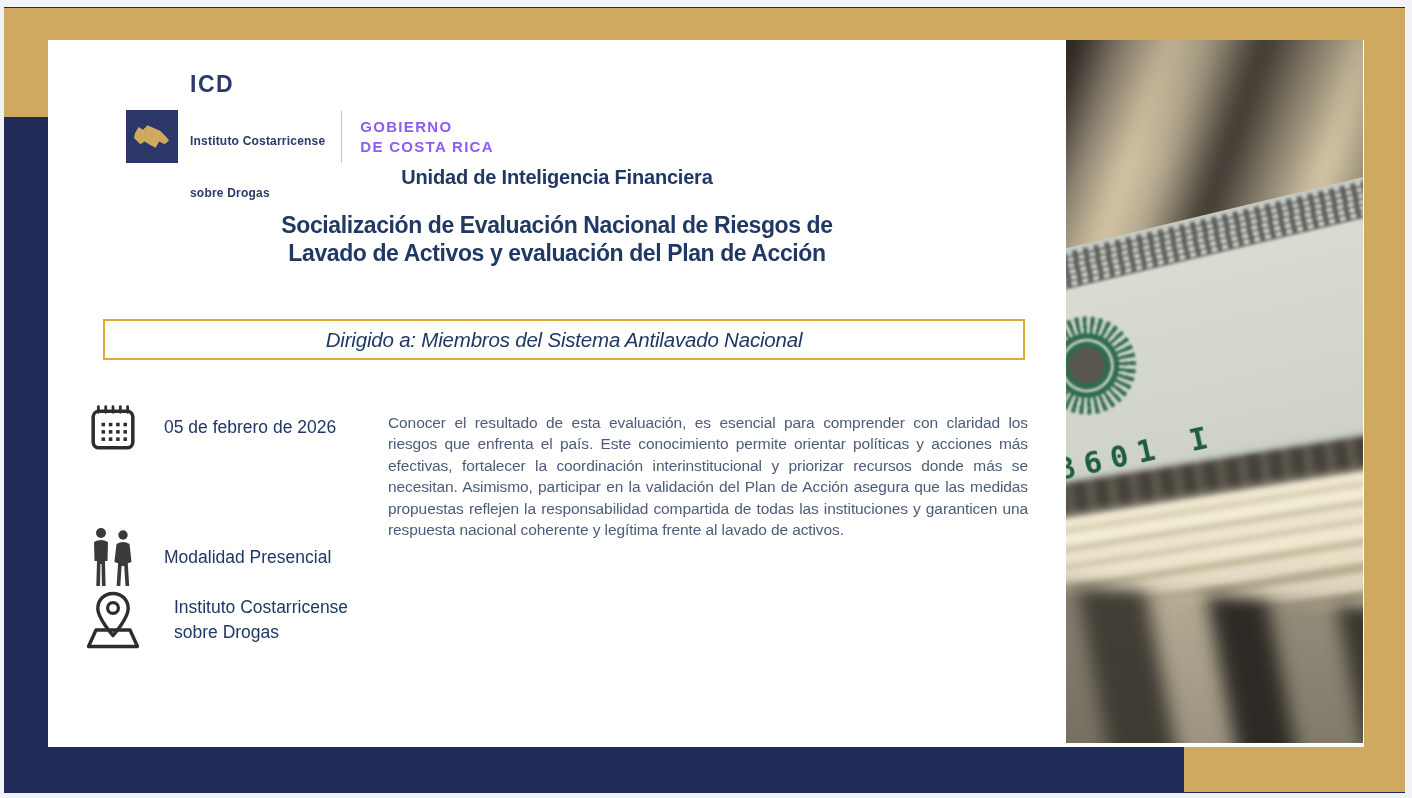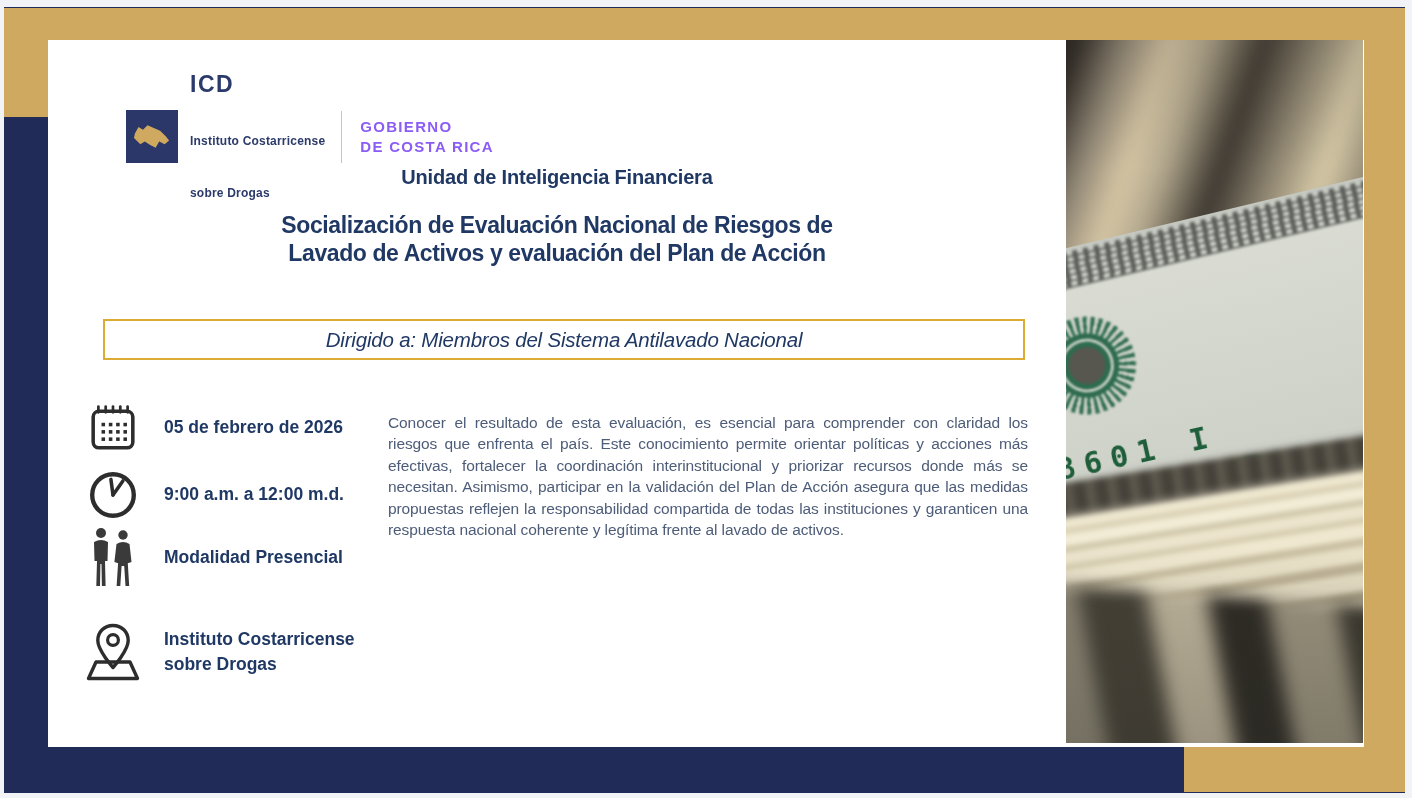--- a/index.html
+++ b/index.html
@@ -31,25 +31,25 @@
   .main-title   { position:absolute; left:0; top:172px; width:1018px; text-align:center;
                   font-size:23px; font-weight:bold; color:#203864; line-height:1.2; letter-spacing:-0.4px; }
 
   .audience-box { position:absolute; left:55px; top:266px; width:922px; height:41px;
                   border:2px solid #dcab33; display:flex; align-items:center; justify-content:center;margin-top:13px; }
   .audience-text { font-size:20.5px; font-style:italic; font-weight:500; color:#203864; letter-spacing:-0.2px; }
 
   
   .info-row { position:absolute; left:34px; display:flex; align-items:center; }
   .info-icon { width:62px; display:flex; align-items:center; justify-content:center; flex:0 0 62px; }
-  .info-label { margin-left:20px; font-size:17.5px; font-weight:bold; color:#1f3864; line-height:1.45; max-width:205px; }
+  .info-label { margin-left:20px; font-size:17.5px; font-weight:normal; color:#1f3864; line-height:1.45; max-width:205px; }
   .row-1 { top:360px; height:56px; }
   .row-2 { top:426px; height:58px; }
   .row-3 { top:486px; height:64px; }
-  .row-4 { top:580px; height:64px; }
+  .row-4 { top:548px; height:64px;gap:10px; }
 
   
   .body-text { position:absolute; left:340px; top:372px; width:640px;
                font-size:15.5px; color:#4d5c78; text-align:justify; line-height:1.38; letter-spacing:-0.1px; }
   .body-text p + p { margin-top:18px; }
 
   
   .photo { position:absolute; left:1018px; top:0; width:297px; height:703px; overflow:hidden; background:#b0a996; }
   .ph-top { position:absolute; left:-34px; top:-34px; width:370px; height:290px;
             background:linear-gradient(112deg,#4a463e 0%,#241f1c 12%,#8a8171 22%,#d6c6a4 32%,#b4a98f 40%,#3a352e 52%,#857c6a 62%,#d8cba8 74%,#6e675a 88%,#9c927e 100%);
@@ -143,30 +143,20 @@
             <rect x="12" y="32" width="3.4" height="3.4"></rect>
               <rect x="19" y="32" width="3.4" height="3.4"></rect>
               <rect x="26" y="32" width="3.4" height="3.4"></rect>
               <rect x="33" y="32" width="3.4" height="3.4"></rect>
           </g>
         </svg>
       </span>
       <span class="info-label">05 de febrero de 2026</span>
     </div>
 
-    <div class="info-row row-2">
-      <span class="info-icon">
-        <svg width="52" height="52" viewBox="0 0 50 50">
-          <circle cx="25" cy="25" r="20" class="icon-stroke" stroke-width="4.2"></circle>
-          <line x1="25" y1="25" x2="23" y2="10" class="icon-stroke" stroke-width="3.4"></line>
-          <line x1="25" y1="25" x2="34.5" y2="11.5" class="icon-stroke" stroke-width="3.4"></line>
-        </svg>
-      </span>
-      <span class="info-label">9:00 a.m. a 12:00 m.d.</span>
-    </div>
 
     <div class="info-row row-3">
       <span class="info-icon">
         <svg width="50" height="62" viewBox="0 0 50 62" fill="#3a3a3a">
           <circle cx="13" cy="6" r="5"></circle>
           <path d="M6 15 Q13 11 20 15 L19.5 34 H17 L17.6 59 H13.9 L13.5 37 H12.4 L12 59 H8.3 L9 34 H6.5 Z"></path>
           <circle cx="35" cy="8" r="4.7"></circle>
           <path d="M28.5 17 Q35 13 41.5 17 L43.5 35 L39.8 36.2 L41.2 59 H37.5 L36.2 39 H33.6 L32.3 59 H28.6 L30.1 36.2 L26.4 35 Z"></path>
         </svg>
       </span>

